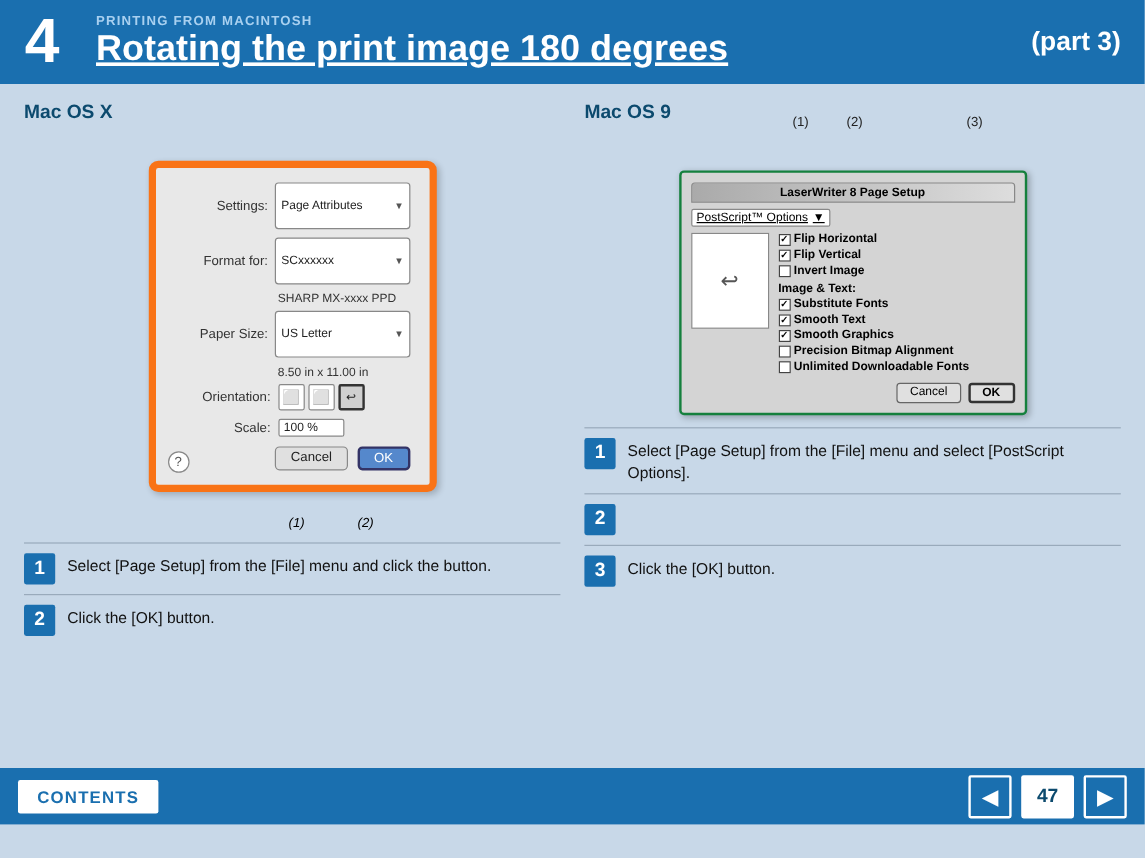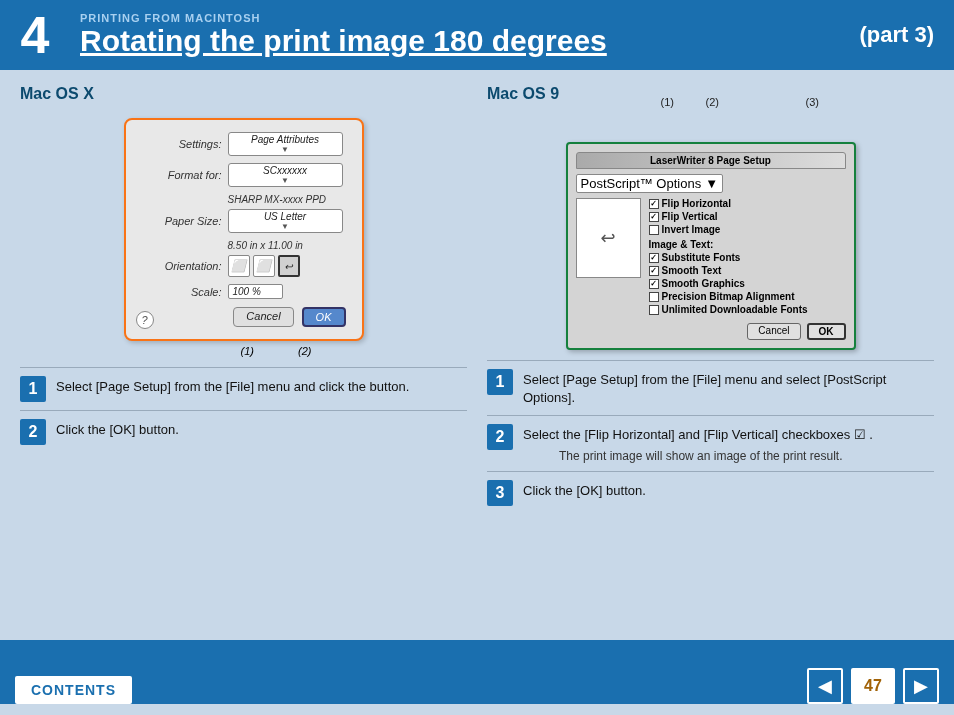--- a/index.html
+++ b/index.html
@@ -78,54 +78,52 @@
     .section-title {
       color: #0c4a6e;
       font-size: 16px;
       font-weight: bold;
       margin-bottom: 5px;
     }
 
     
     .dialog-box {
       background: #e8e8e8;
-      border: 2px solid #f97316;
+      border: 6px solid #f97316;
       border-radius: 8px;
       padding: 12px 16px;
       font-size: 11px;
       color: #222;
       position: relative;
       width: 240px;
-      margin: 0 auto;
+      margin: 16px auto;
       box-shadow: 2px 2px 5px rgba(0,0,0,0.2);
-      font-style: italic;
     }
     .dialog-row {
       display: flex;
       align-items: center;
       margin-bottom: 7px;
       gap: 6px;
     }
     .dialog-label {
       text-align: right;
       width: 80px;
       font-size: 11px;
       color: #333;
     }
     .dialog-select {
       background: white;
       border: 1px solid #888;
       border-radius: 3px;
-      padding: 1px 4px;
+      padding: 13px 4px;
       font-size: 10px;
       width: 115px;
       display: flex;
       align-items: center;
       justify-content: space-between;
-      flex-direction: column;
     }
     .dialog-select-arrow {
       font-size: 8px;
       color: #555;
     }
     .dialog-small-text {
       font-size: 10px;
       color: #333;
       margin-left: 86px;
       margin-bottom: 4px;
@@ -253,24 +251,25 @@
       font-size: 10px;
       font-weight: bold;
       text-align: center;
       margin-bottom: 5px;
     }
     .mac9-dropdown {
       background: white;
       border: 1px solid #888;
       border-radius: 2px;
       padding: 1px 4px;
-      font-size: 13px;
+      font-size: 10px;
       display: inline-flex;
       align-items: flex-start;
       gap: 4px;
+      text-decoration: underline;
     }
     .mac9-body {
       display: flex;
       gap: 8px;
     }
     .mac9-preview {
       width: 65px;
       height: 80px;
       border: 1px solid #888;
       background: white;
@@ -339,23 +338,23 @@
     .callout-num {
       font-size: 11px;
       color: #222;
       position: absolute;
       top: -22px;
     }
 
     
     .footer {
       background: #1a6faf;
-      height: 64px;
-      display: flex;
-      align-items: flex-end;
+      height: 47px;
+      display: flex;
+      align-items: center;
       padding: 0 15px;
     }
     .footer-contents {
       background: white;
       color: #1a6faf;
       font-weight: bold;
       font-size: 14px;
       letter-spacing: 1px;
       padding: 6px 16px;
       border-radius: 2px;
@@ -374,21 +373,21 @@
       height: 36px;
       display: flex;
       align-items: center;
       justify-content: center;
       font-size: 18px;
       cursor: pointer;
       border-radius: 2px;
     }
     .page-num {
       background: white;
-      color: #a16207;
+      color: #0c4a6e;
       font-size: 16px;
       font-weight: bold;
       width: 44px;
       height: 36px;
       display: flex;
       align-items: center;
       justify-content: center;
       border-radius: 2px;
     }
   </style>
@@ -539,24 +538,20 @@
       </div>
     </div>
 
     <div>
       <div class="step">
         <div class="step-num">1</div>
         <div class="step-text">Select [Page Setup] from the [File] menu and select [PostScript Options].</div>
       </div>
       <div class="step">
         <div class="step-num">2</div>
-        <div style="flex:1;">
-          <div class="step-text">Select the [Flip Horizontal] and [Flip Vertical] checkboxes ☑ .</div>
-          <div class="step-note">The print image will show an image of the print result.</div>
-        </div>
       </div>
       <div class="step">
         <div class="step-num">3</div>
         <div class="step-text">Click the [OK] button.</div>
       </div>
     </div>
   </div>
 </div>
 
 <div class="footer">

